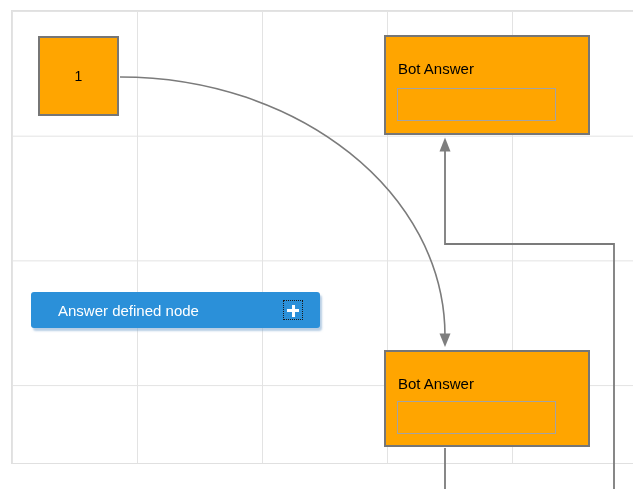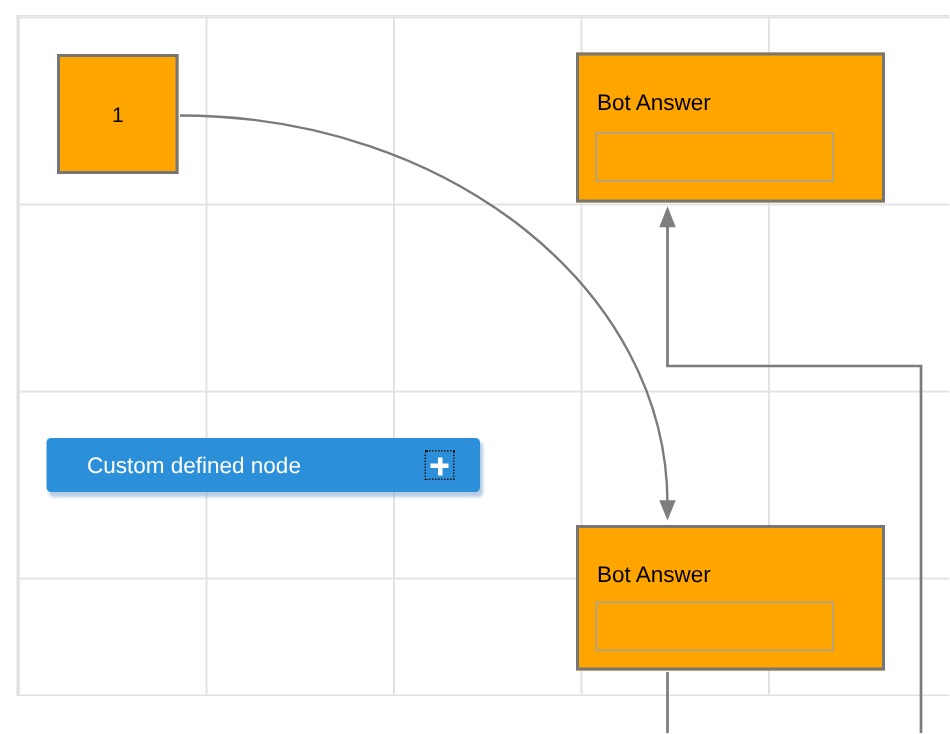--- a/index.html
+++ b/index.html
@@ -151,21 +151,21 @@
     <div class="bot-label">Bot Answer</div>
     <div class="bot-input"></div>
   </div>
 
   <div class="node node-bot bottom">
     <div class="bot-label">Bot Answer</div>
     <div class="bot-input"></div>
   </div>
 
   <div class="custom-bar">
-    <span class="custom-label">Custom defined node</span>
+    <span class="custom-label">Answer defined node</span>
     <span class="plus-btn">
       <span class="plus-glyph">
         <span class="h-bar"></span>
         <span class="v-bar"></span>
       </span>
     </span>
   </div>
 
 </div>
 

